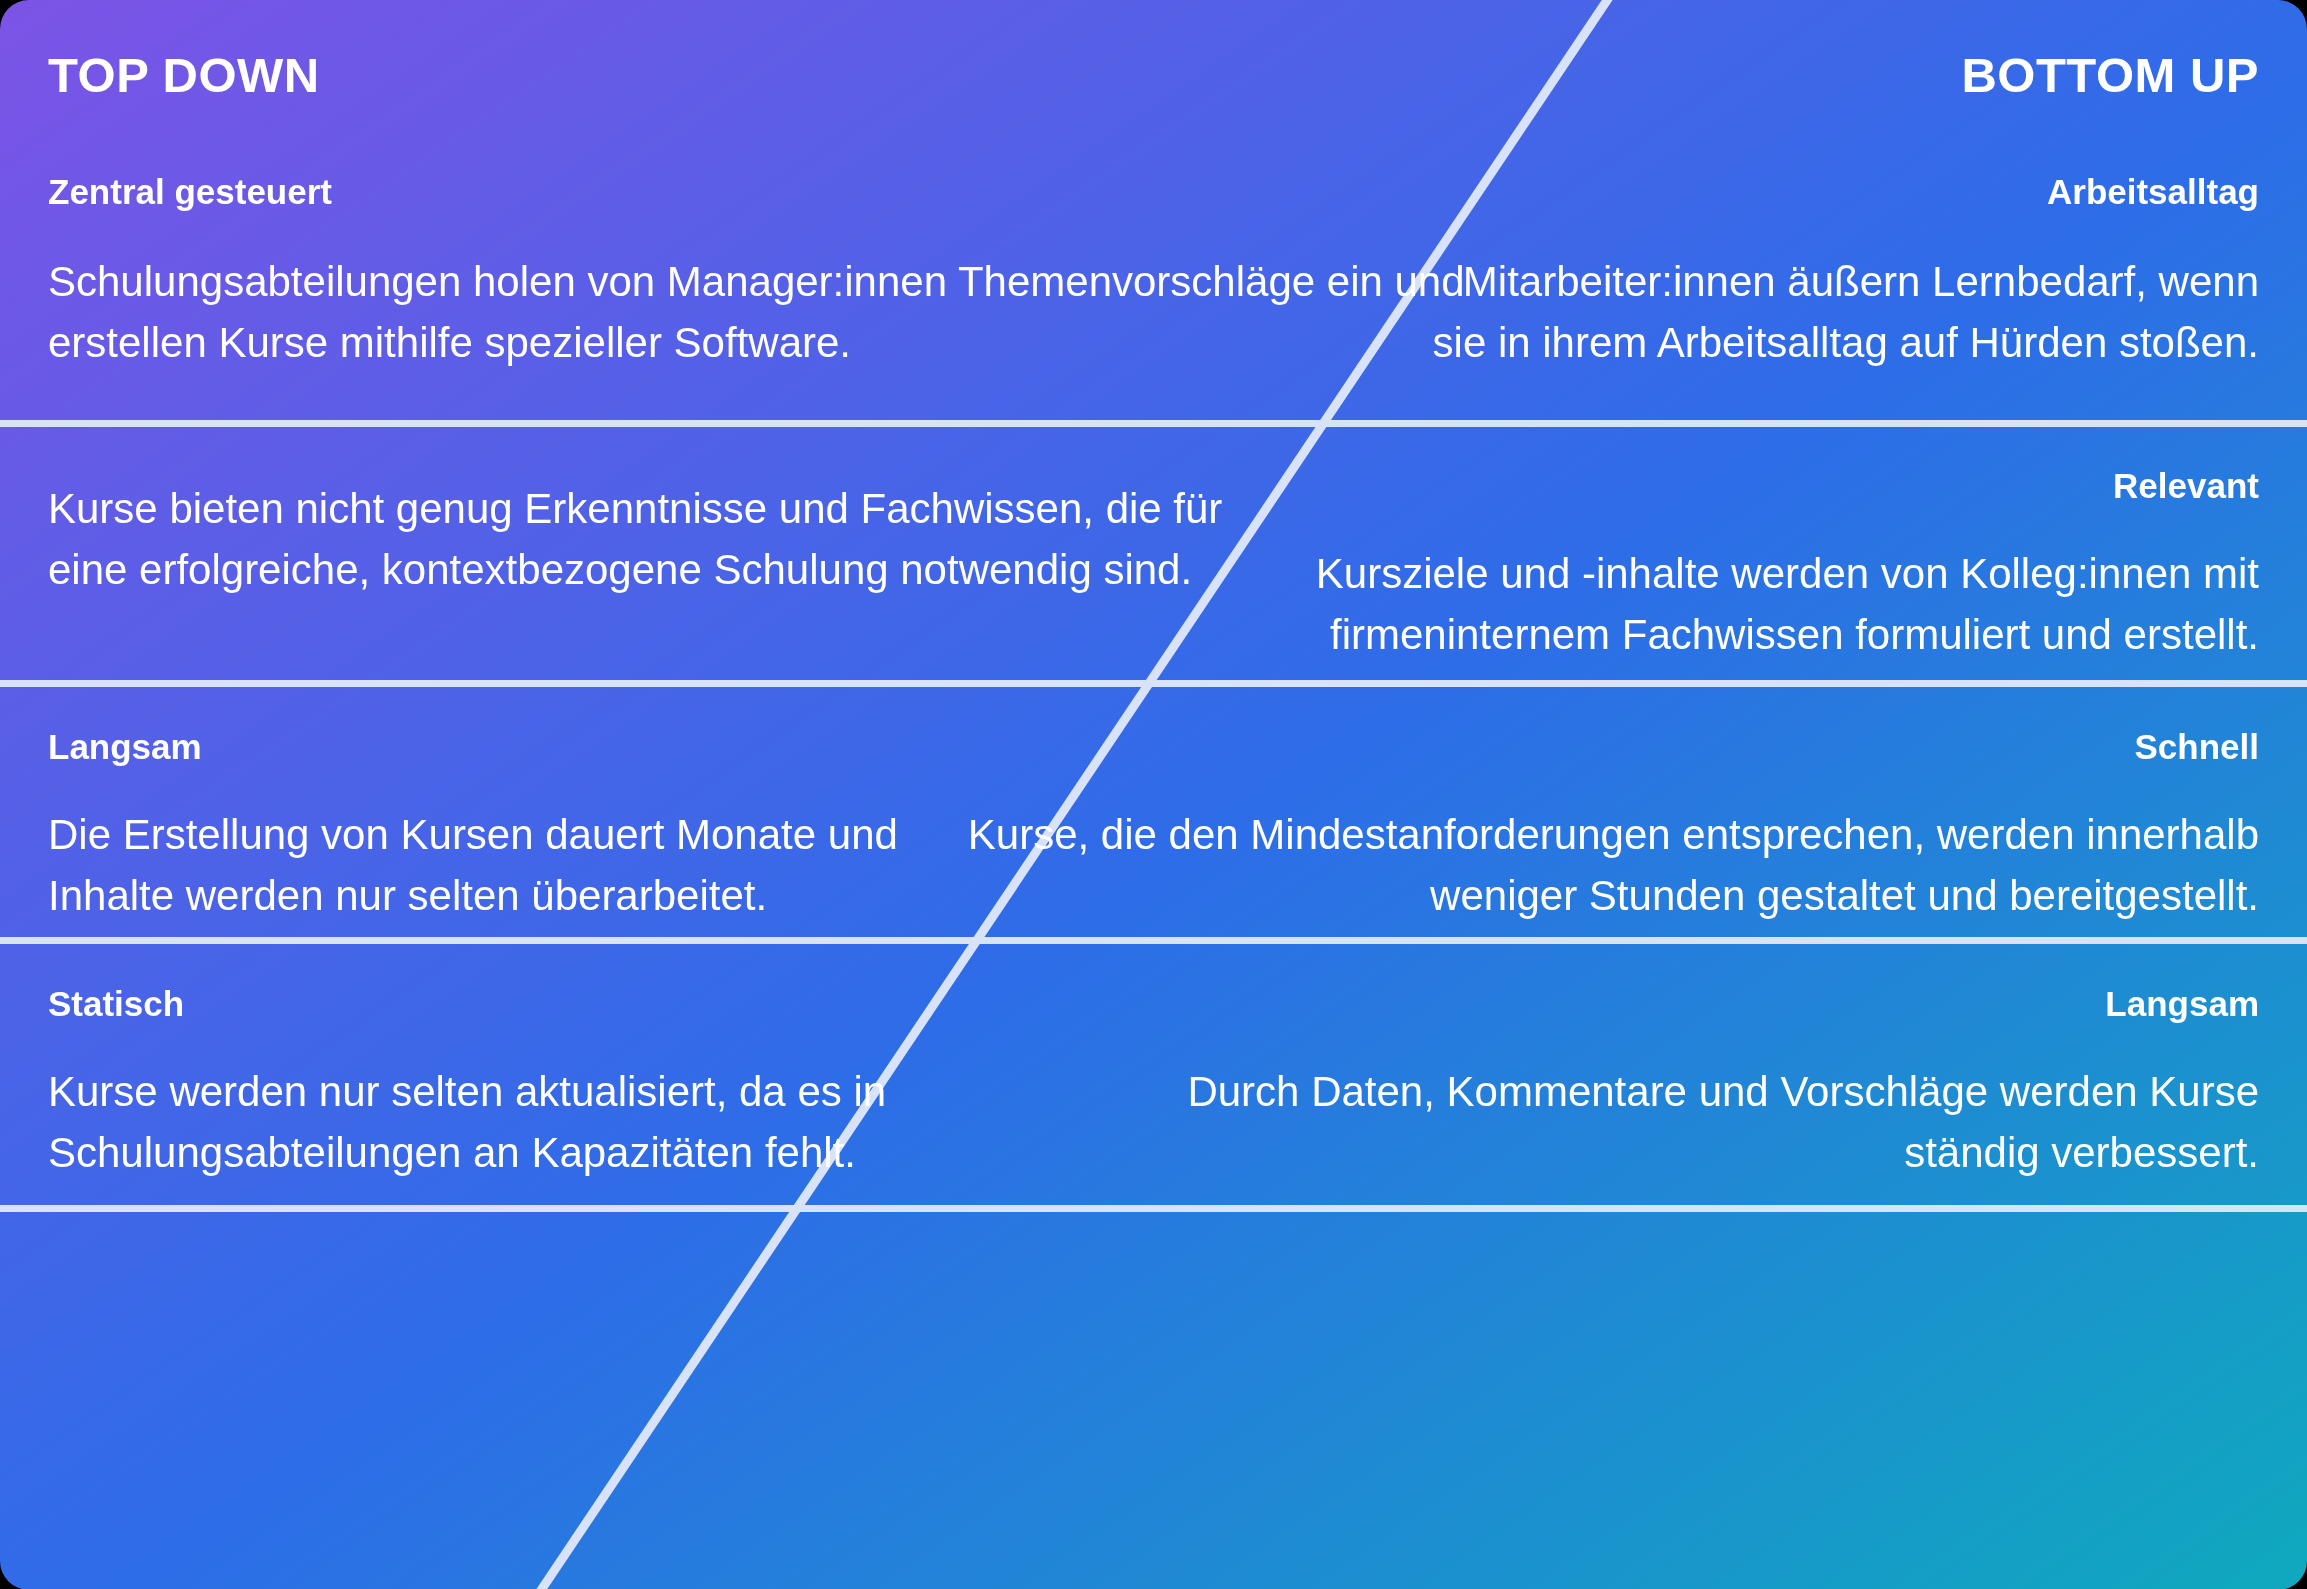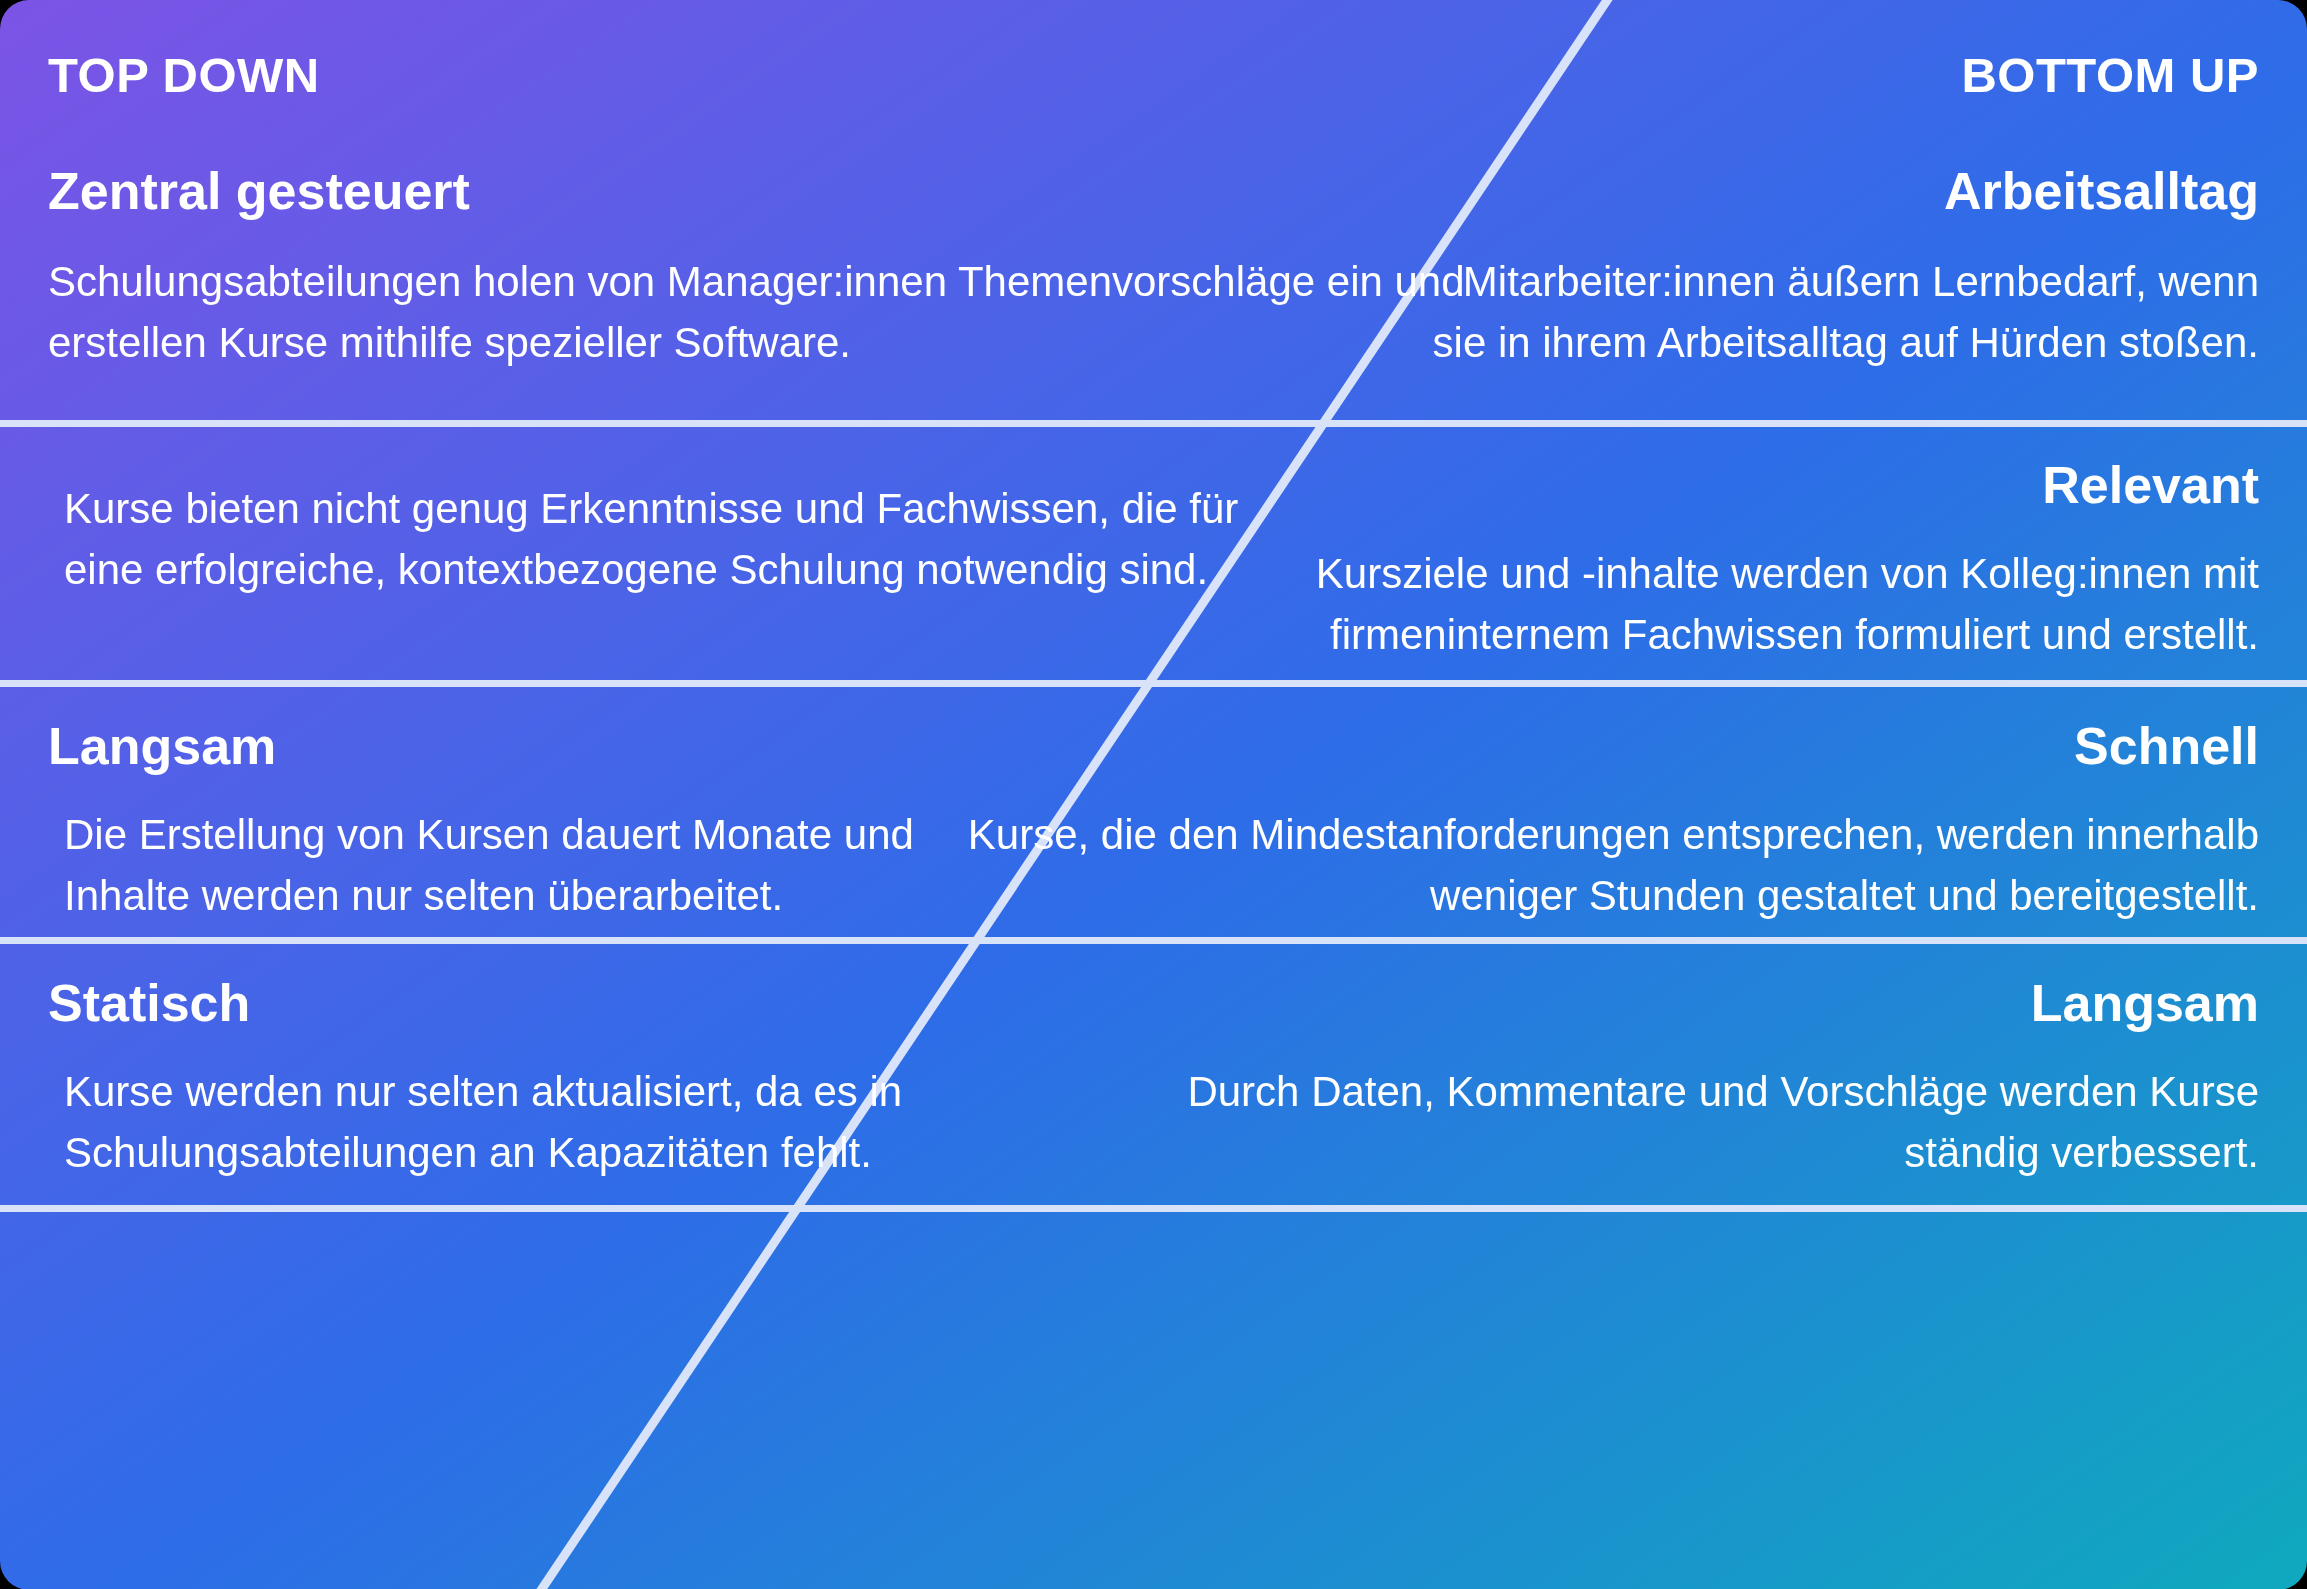--- a/index.html
+++ b/index.html
@@ -51,27 +51,27 @@
 
   .side-title {
     font-size: 49px; font-weight: 700; line-height: 64px;
     letter-spacing: 0.5px; color: #ffffff;
   }
   .row-1 .col { padding-top: 43px; }
   .row-1 .heading { margin-top: 52px; }
   .row-1 .body    { margin-top: 27px; }
 
   .row-2 .col, .row-3 .col, .row-4 .col { padding-top: 27px; }
-  .row-2 .body, .row-3 .body, .row-4 .body { margin-top: 25.4px; margin-left: 16px; }
+  .row-2 .body, .row-3 .body, .row-4 .body { margin-top: 25.4px; }
 
   .row-5 .col { padding-top: 52px; }
   .row-5 .body { margin-top: 8.3px; }
 
   .heading {
-    font-size: 52px; font-weight: 700; line-height: 65px;
+    font-size: 35px; font-weight: 700; line-height: 65px;
     color: #ffffff;
     text-align: center;
   }
   .body {
     font-size: 42px; font-weight: 400; line-height: 61px;
     white-space: pre-line;
     color: #ffffff;
   }
 </style>
 </head>

